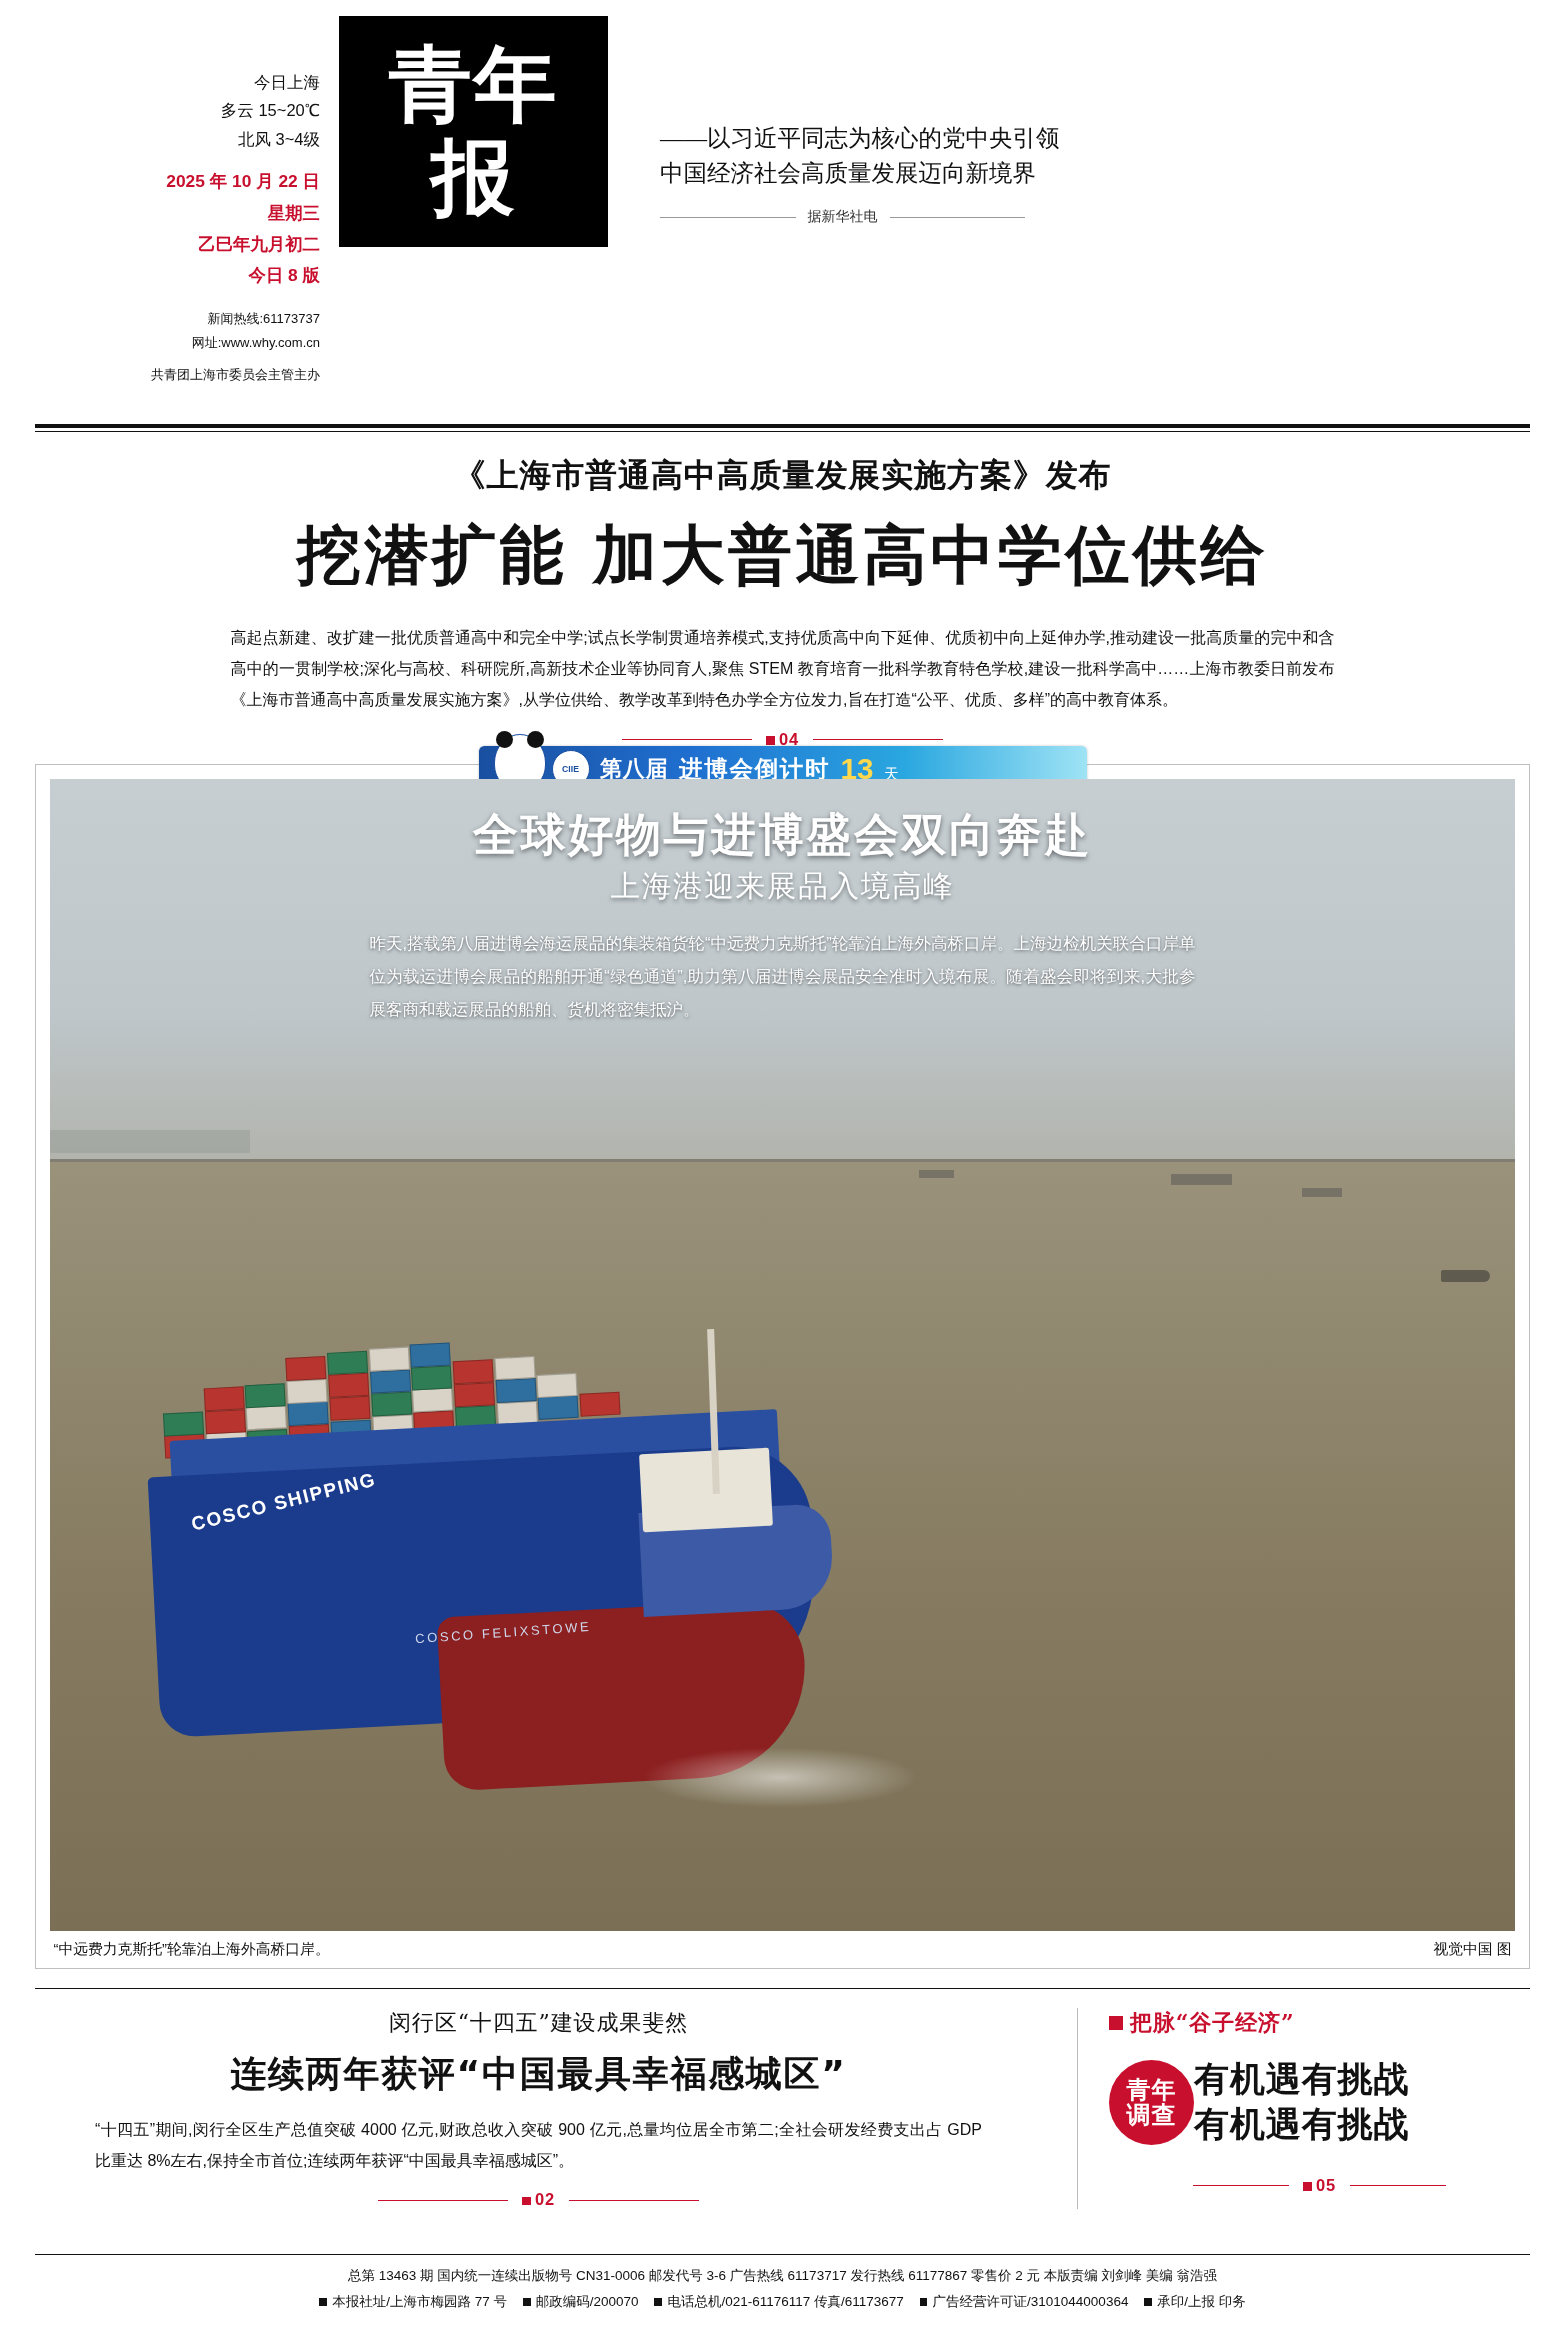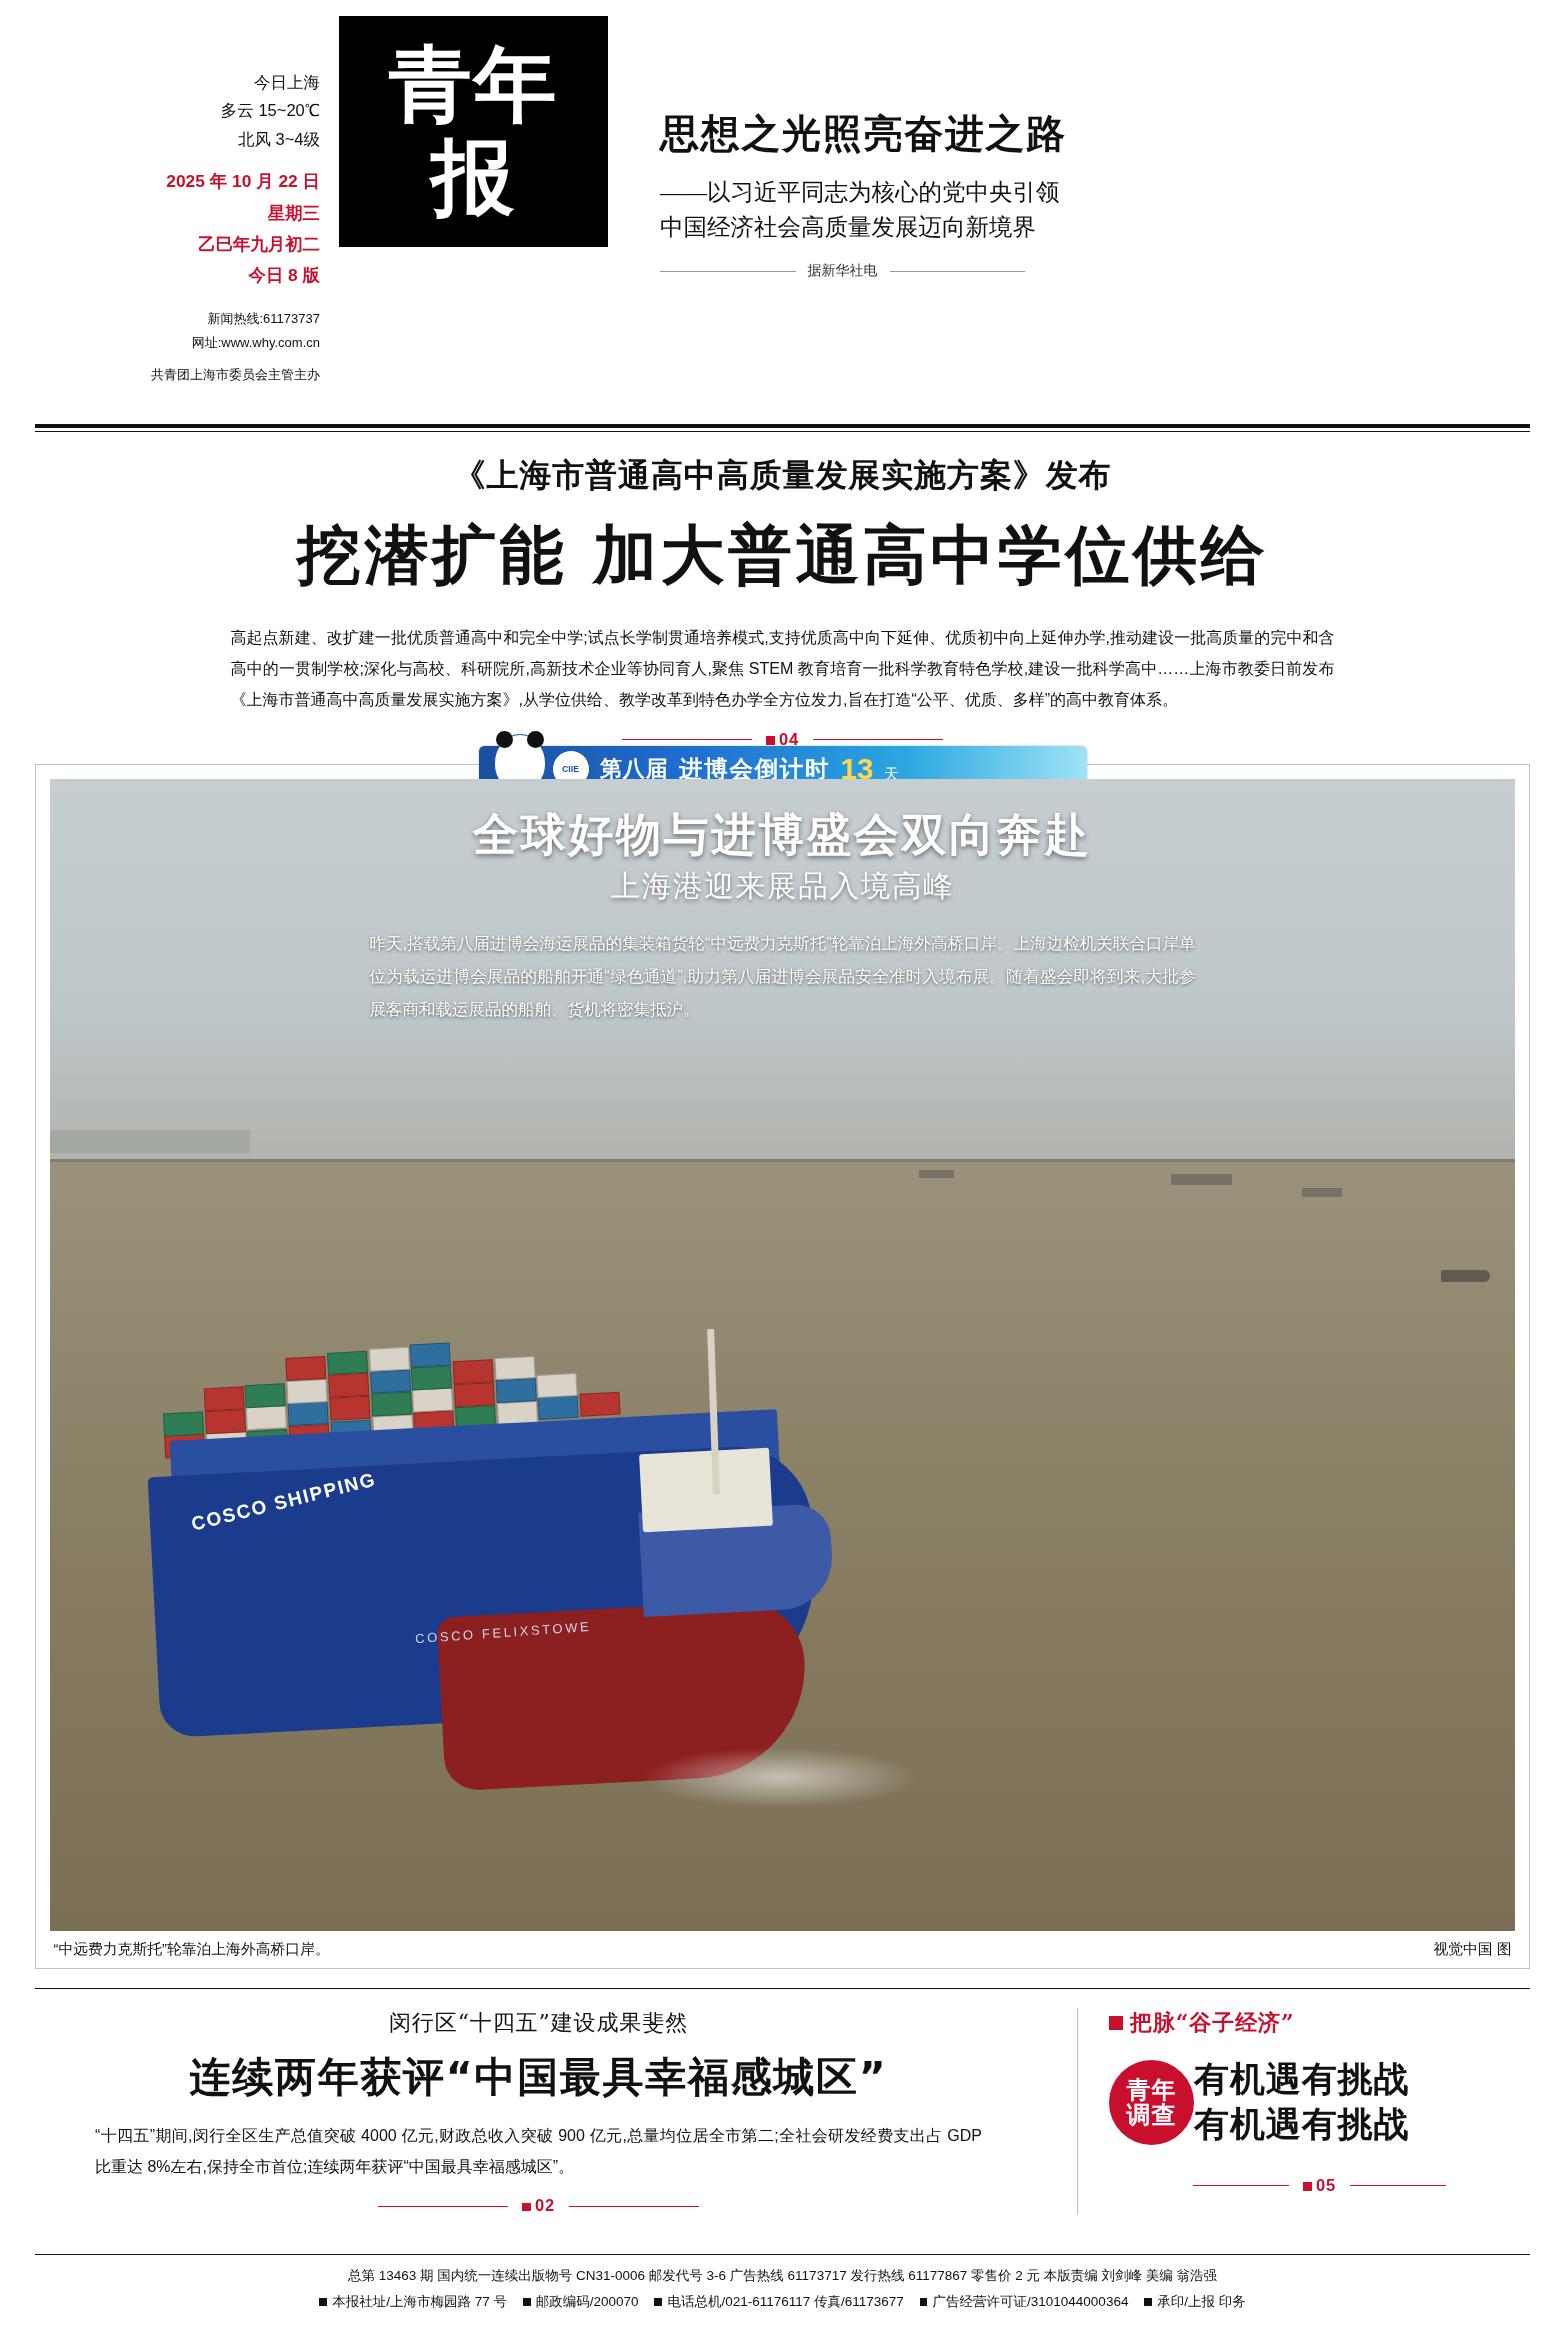--- a/index.html
+++ b/index.html
@@ -315,21 +315,21 @@
     display: flex;
     gap: 0;
     border-top: 0.9px solid #111;
     padding-top: 19px;
   }
   .bt-left { width: 1043px; padding-right: 35px; text-align: center; border-right: 0.9px solid #bbb; }
   .bt-left .kicker { font-size: 22px; letter-spacing: 0.9px; font-family: "DejaVu Serif", serif; }
   .bt-left .title {
     font-family: "DejaVu Sans", sans-serif;
     font-weight: bold;
-    font-size: 41px;
+    font-size: 36px;
     letter-spacing: 1.7px;
     margin-top: 12px;
   }
   .bt-left .body {
     margin: 15.6px auto 0 auto;
     width: 887px;
     font-size: 16px;
     line-height: 1.95;
     text-align: justify;
   }
@@ -398,21 +398,20 @@
       <div class="sponsor">共青团上海市委员会主管主办</div>
     </div>
 
     <div class="mh-logo">
       <div class="cn">青年报</div>
       <div class="slogan">服 务 大 都 会 最 活 跃 人 群</div>
       <div class="en">YOUTH DAILY</div>
     </div>
 
     <div class="mh-right">
-      <div class="lead">思想之光照亮奋进之路</div>
       <div class="sub">
         <div>——以习近平同志为核心的党中央引领</div>
         <div>中国经济社会高质量发展迈向新境界</div>
       </div>
       <div class="source">
         <span class="ln"></span>
         <span>据新华社电</span>
         <span class="ln"></span>
       </div>
     </div>

